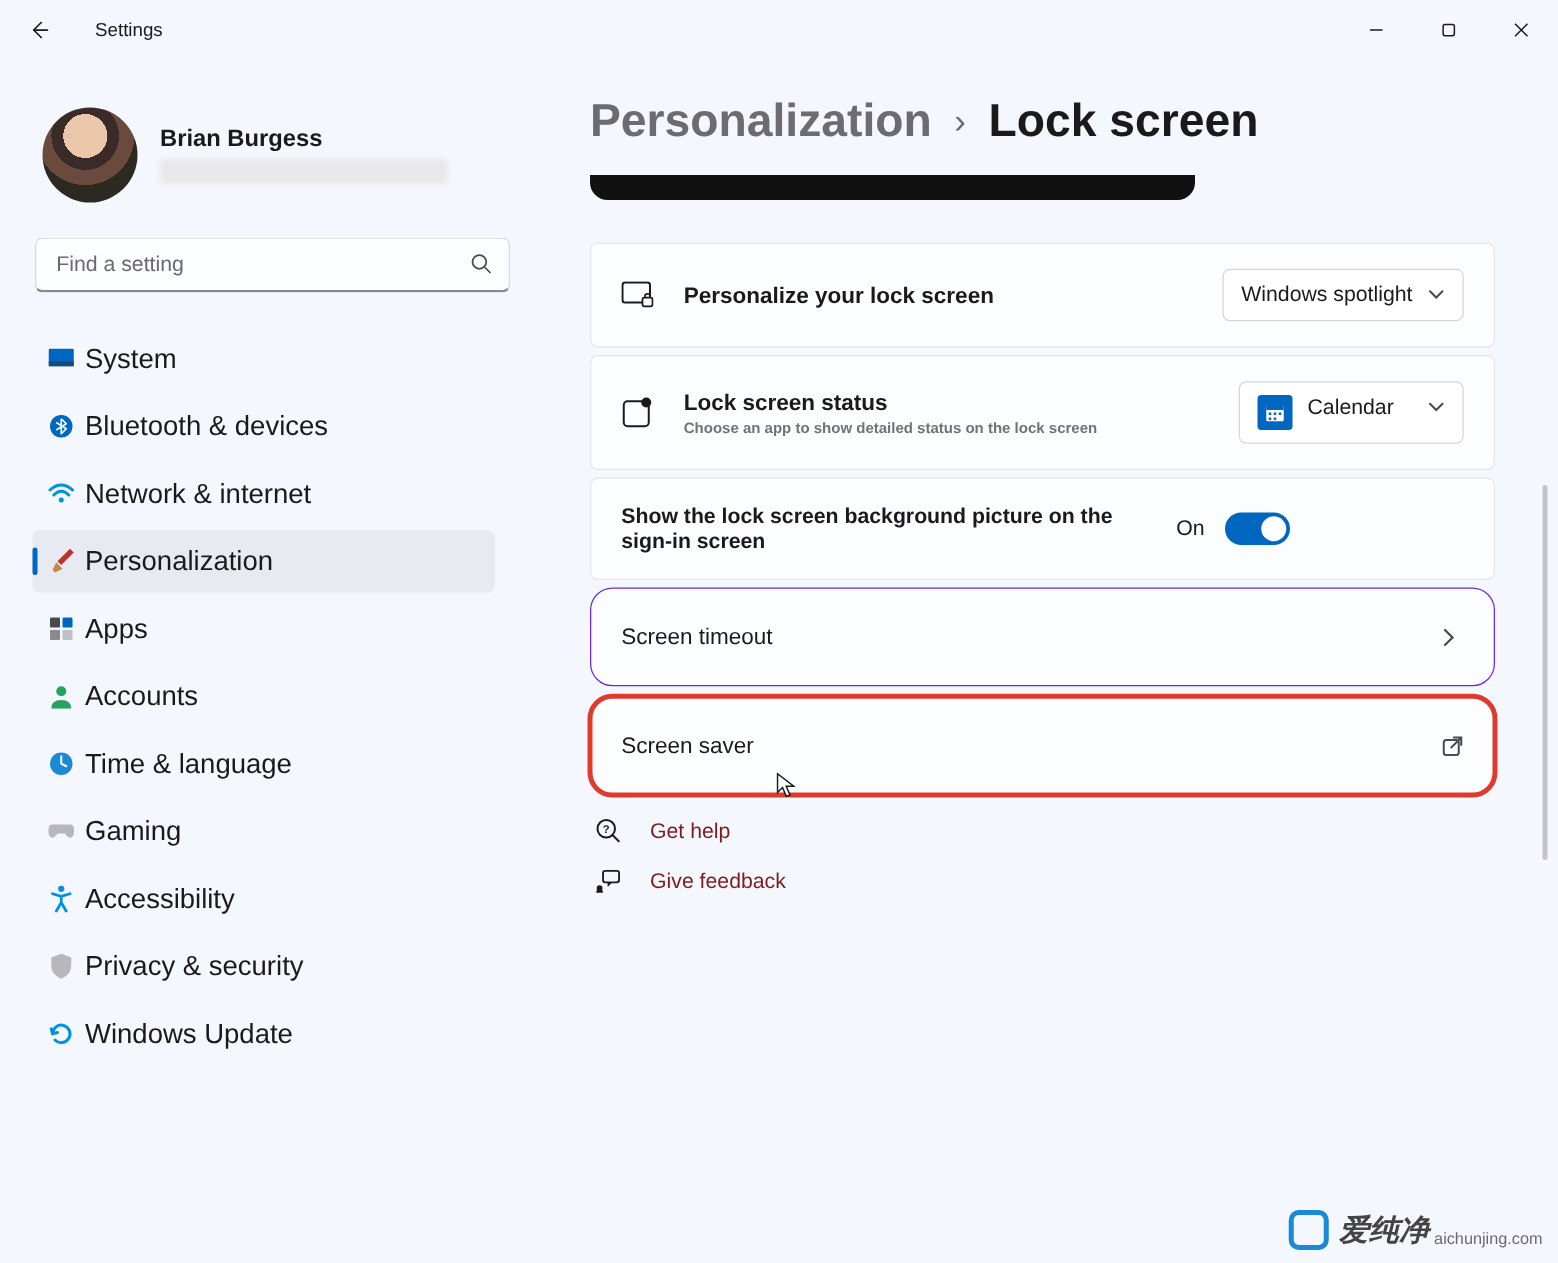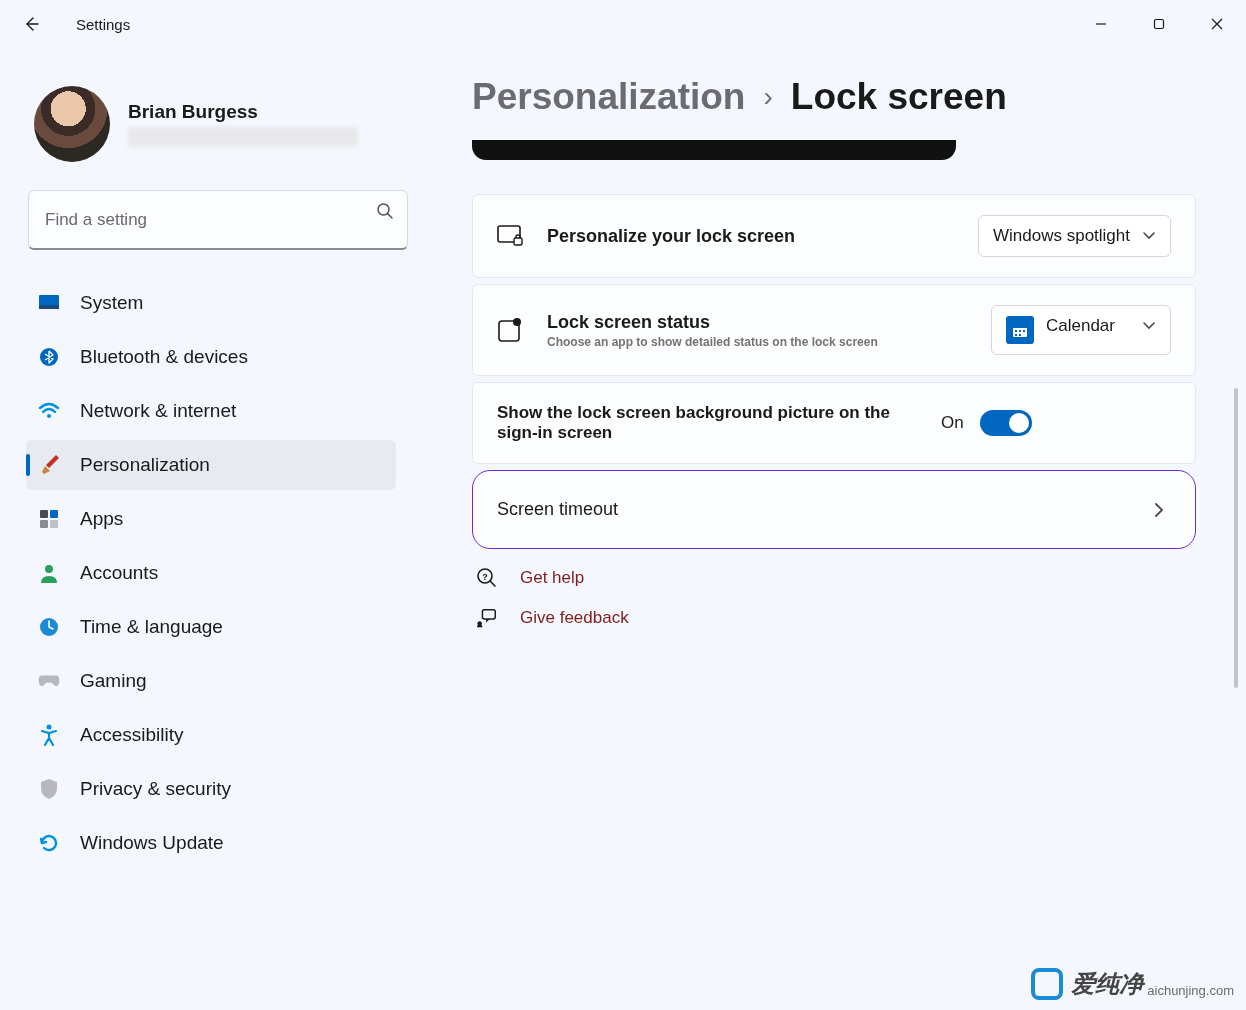--- a/index.html
+++ b/index.html
@@ -51,34 +51,34 @@
     margin-top: 4px; width: 230px; height: 20px;
     background: #e8e8ea; filter: blur(2px); border-radius: 2px;
   }
 
   
   .search-wrap {
     position: relative; margin: 0 4px 28px 4px;
     width: 380px;
   }
   .search-input {
-    width: 100%; height: 60px; border-radius: 6px;
+    width: 100%; height: 44px; border-radius: 6px;
     border: 1px solid #d9d9dd; background: #fcfdff;
     padding: 0 42px 0 16px; font-size: 17px;
     border-bottom: 2px solid #8a8a8e;
   }
   .search-input::placeholder { color: #6a6a6e; }
   .search-icon { position: absolute; right: 14px; top: 12px; }
 
   
   .nav { display: flex; flex-direction: column; gap: 4px; padding-left: 2px;}
   .nav-item {
-    display: flex; align-items: center; gap: 20px;
+    display: flex; align-items: center; gap: 8px;
     height: 50px; padding: 0 12px; border-radius: 6px;
-    cursor: pointer; font-size: 19px;
+    cursor: pointer; font-size: 22px;
     position: relative;
   }
   .nav-item.selected { background: #e7eaf0; }
   .nav-item.selected::before {
     content: ""; position: absolute; left: 0; top: 14px;
     width: 4px; height: 22px; background: #0067c0; border-radius: 3px;
   }
   .nav-icon { width: 22px; height: 22px; display: flex; align-items: center; justify-content: center; }
 
   
@@ -391,20 +391,30 @@
     </div>
 
 
     <div class="link-row">
       <span>Screen timeout</span>
       <span class="chev-right"><svg width="12" height="18" viewBox="0 0 12 18">
             <path d="M3 3 L9 9 L3 15" stroke="#4a4a4e" stroke-width="1.8" fill="none" stroke-linecap="round"></path>
           </svg></span>
     </div>
 
+    <div class="link-row highlighted" style="position:relative">
+      <span>Screen saver</span>
+      <span class="ext-icon"><svg width="18" height="18" viewBox="0 0 18 18">
+            <rect x="2" y="4" width="12" height="12" rx="2" stroke="#4a4a4e" stroke-width="1.6" fill="none"></rect>
+            <path d="M10 2 H16 V8 M16 2 L8 10" stroke="#4a4a4e" stroke-width="1.6" fill="none" stroke-linecap="round"></path>
+          </svg></span>
+      <span class="cursor-arrow"><svg width="16" height="22" viewBox="0 0 16 22">
+            <path d="M1 1 L1 16 L5 12 L8 19 L11 18 L8 11 L14 11 Z" fill="#fff" stroke="#1a1a1a" stroke-width="1.2"></path>
+          </svg></span>
+    </div>
 
     <div class="help-link">
       <span class="help-icon">
           <svg width="22" height="22" viewBox="0 0 22 22">
             <circle cx="9" cy="9" r="7" stroke="#1a1a1a" stroke-width="1.6" fill="none"></circle>
             <path d="M14 14 L19 19" stroke="#1a1a1a" stroke-width="1.6" stroke-linecap="round"></path>
             <text x="9" y="12.5" font-size="9" text-anchor="middle" fill="#1a1a1a" font-weight="bold">?</text>
           </svg>
         </span>
       <a href="#">Get help</a>

